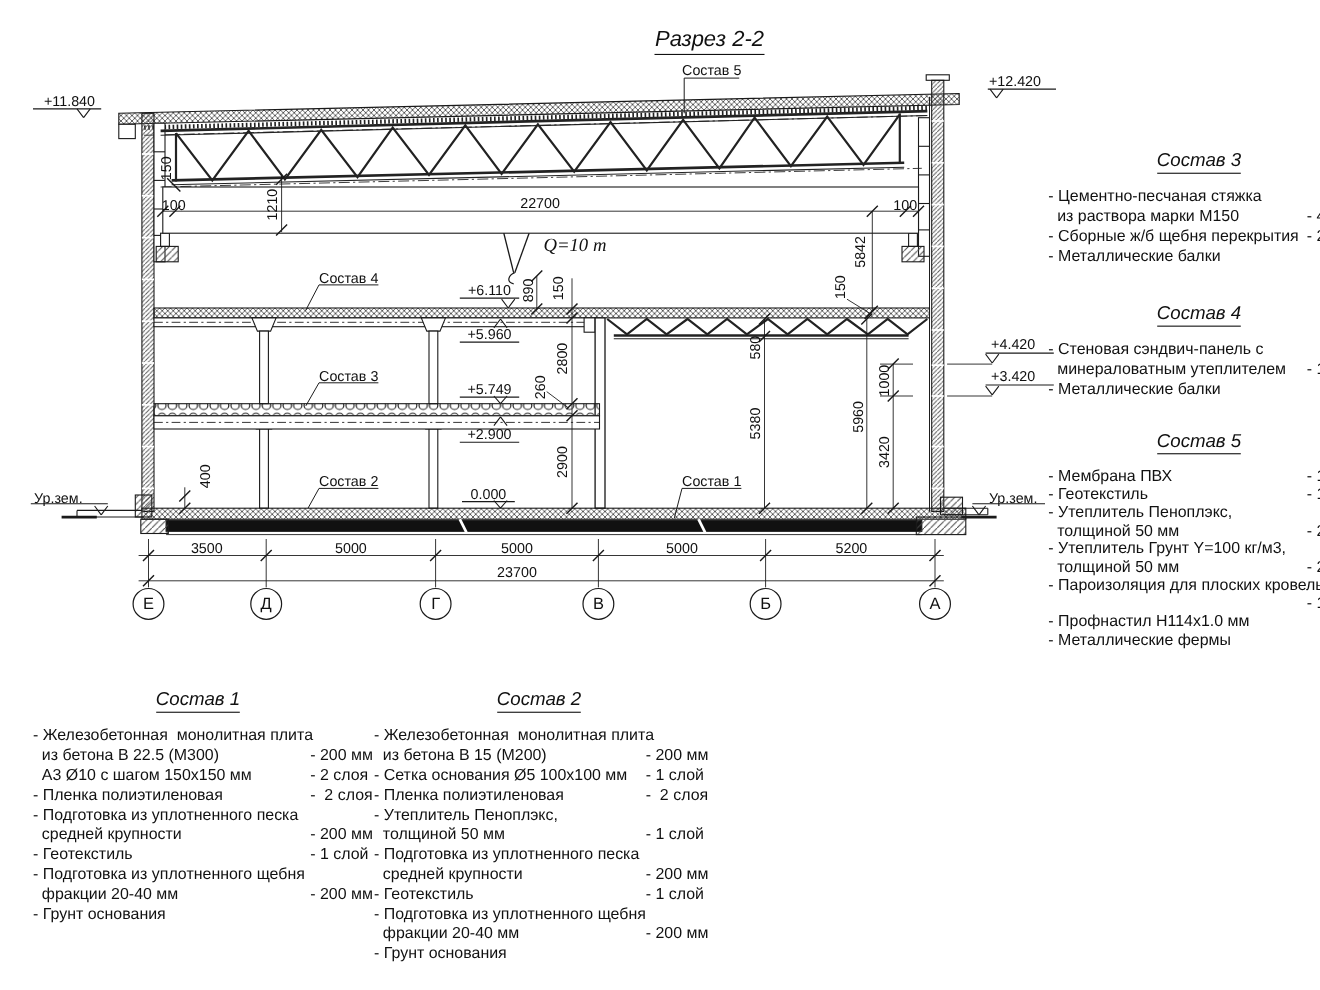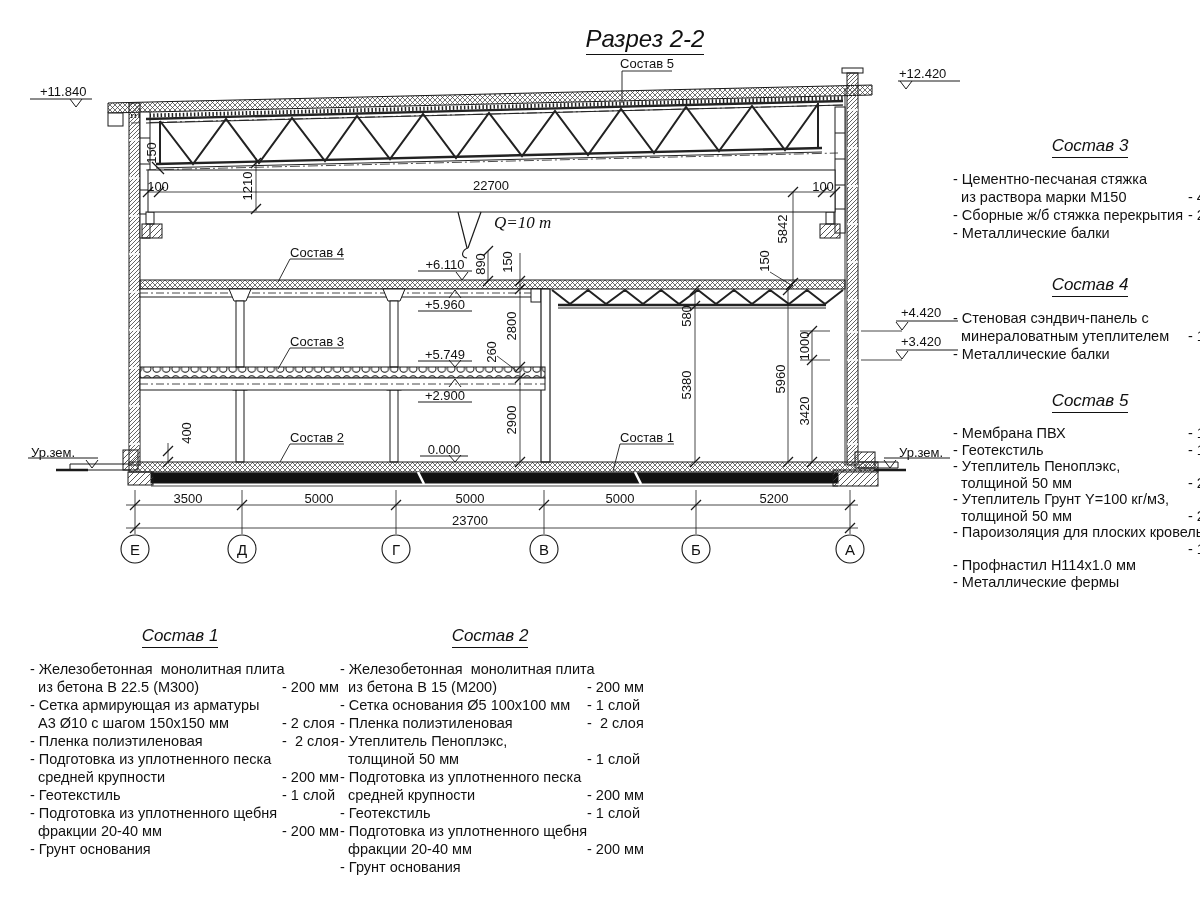--- a/index.html
+++ b/index.html
@@ -3,21 +3,21 @@
 <meta charset="utf-8">
 <style>
   html,body{margin:0;padding:0;background:#e8e8e8;}
   #page{position:relative;width:1200px;height:900px;background:#ffffff;overflow:hidden;
         font-family:"Liberation Sans",sans-serif;color:#111;}
   #draw-svg{position:absolute;left:0;top:0;}
   .lbl{position:absolute;font-size:13px;white-space:pre;color:#111;}
   .hdim{position:absolute;font-size:13px;white-space:pre;transform:translate(-50%,-50%);}
   .vdim{position:absolute;font-size:13px;white-space:pre;transform:translate(-50%,-50%) rotate(-90deg);}
   .title{position:absolute;left:575px;top:25px;width:140px;text-align:center;
-         font-size:24px;font-style:italic;}
+         font-size:20px;font-style:italic;}
   .title span{border-bottom:1.3px solid #111;padding-bottom:2px;}
   .axis{position:absolute;width:30px;text-align:center;font-size:15px;transform:translate(-50%,-50%);}
   .crane-q{position:absolute;left:494px;top:213px;font-family:"Liberation Serif",serif;
            font-style:italic;font-size:17px;}
   .slabel{position:absolute;width:56px;text-align:center;font-size:13px;}
   .comp-list{position:absolute;font-size:14.5px;}
   .comp-head{text-align:center;margin-bottom:14px;}
   .comp-head span{font-size:17px;font-style:italic;border-bottom:1.2px solid #111;padding-bottom:2px;}
   .lrow{position:relative;height:18px;line-height:18px;white-space:pre;}
   .tight .lrow{height:16.5px;line-height:16.5px;}
@@ -306,21 +306,20 @@
 <div class="axis" style="left:396px;top:549px">Г</div>
 <div class="axis" style="left:544px;top:549px">В</div>
 <div class="axis" style="left:696px;top:549px">Б</div>
 <div class="axis" style="left:850px;top:549px">А</div>
 
 <div class="comp-list" style="left:30px;top:626px;width:300px;--vx:252px">
   <div class="comp-head"><span>Состав 1</span></div>
   <div>
         <div class="lrow"><span class="txt">- Железобетонная  монолитная плита</span><span class="val"></span></div>
         <div class="lrow"><span class="txt">  из бетона В 22.5 (М300)</span><span class="val">- 200 мм</span></div>
-        <div class="lrow"><span class="txt">- Сетка армирующая из арматуры</span><span class="val"></span></div>
         <div class="lrow"><span class="txt">  А3 Ø10 с шагом 150х150 мм</span><span class="val">- 2 слоя</span></div>
         <div class="lrow"><span class="txt">- Пленка полиэтиленовая</span><span class="val">-  2 слоя</span></div>
         <div class="lrow"><span class="txt">- Подготовка из уплотненного песка</span><span class="val"></span></div>
         <div class="lrow"><span class="txt">  средней крупности</span><span class="val">- 200 мм</span></div>
         <div class="lrow"><span class="txt">- Геотекстиль</span><span class="val">- 1 слой</span></div>
         <div class="lrow"><span class="txt">- Подготовка из уплотненного щебня</span><span class="val"></span></div>
         <div class="lrow"><span class="txt">  фракции 20-40 мм</span><span class="val">- 200 мм</span></div>
         <div class="lrow"><span class="txt">- Грунт основания</span><span class="val"></span></div>
       </div>
 </div>
@@ -340,21 +339,21 @@
         <div class="lrow"><span class="txt">  фракции 20-40 мм</span><span class="val">- 200 мм</span></div>
         <div class="lrow"><span class="txt">- Грунт основания</span><span class="val"></span></div>
       </div>
 </div>
 <div class="comp-list" style="left:930px;top:136px;width:320px;--vx:235px">
   <div class="comp-head" style="width:320px"><span>Состав 3</span></div>
   <div style="padding-left:23px">
         <div style="margin-left:-23px;padding-left:23px">
           <div class="lrow"><span class="txt">- Цементно-песчаная стяжка</span><span class="val"></span></div>
           <div class="lrow"><span class="txt">  из раствора марки М150</span><span class="val">- 40 мм</span></div>
-          <div class="lrow"><span class="txt">- Сборные ж/б стяжка перекрытия</span><span class="val">- 220 мм</span></div>
+          <div class="lrow"><span class="txt">- Сборные ж/б щебня перекрытия</span><span class="val">- 220 мм</span></div>
           <div class="lrow"><span class="txt">- Металлические балки</span><span class="val"></span></div>
         </div>
       </div>
 </div>
 <div class="comp-list" style="left:930px;top:275px;width:320px;--vx:235px">
   <div class="comp-head" style="width:320px"><span>Состав 4</span></div>
   <div style="padding-left:23px">
         <div style="margin-left:-23px;padding-left:23px">
           <div class="lrow"><span class="txt">- Стеновая сэндвич-панель с</span><span class="val"></span></div>
           <div class="lrow"><span class="txt">  минераловатным утеплителем</span><span class="val">- 150 мм</span></div>

